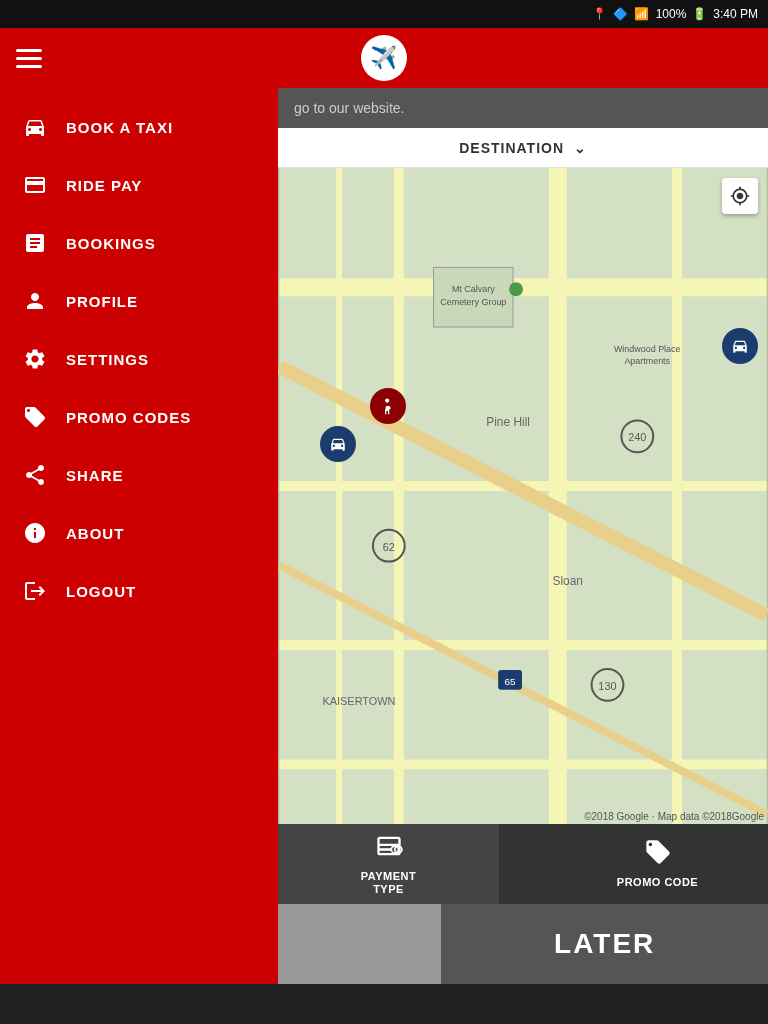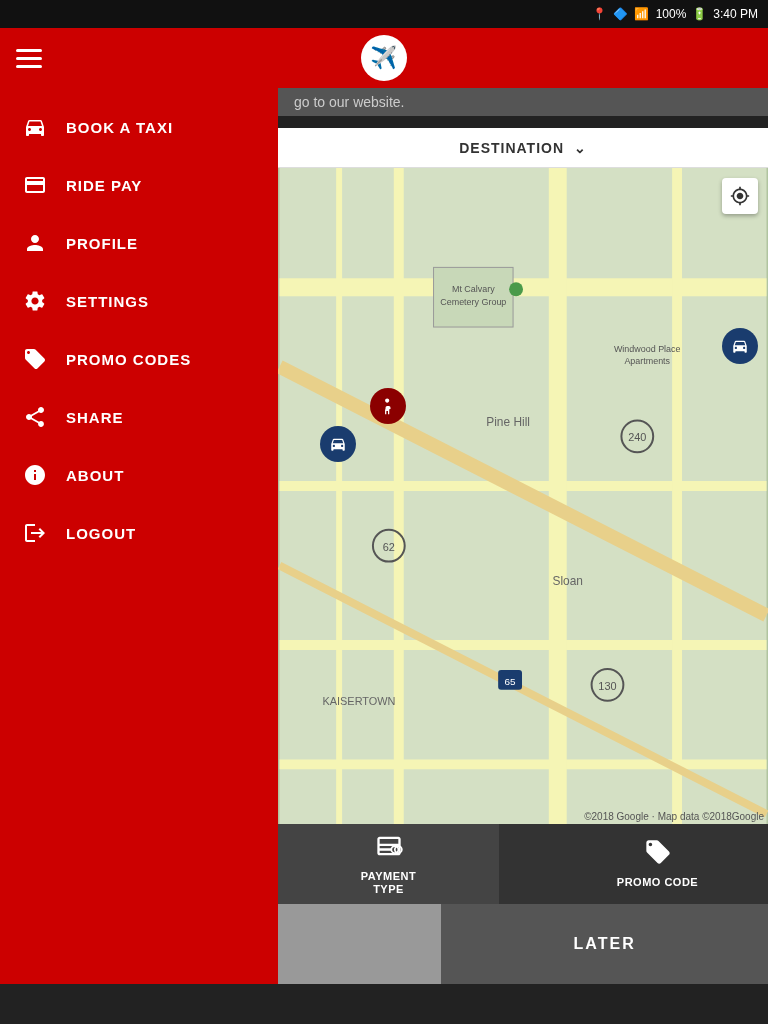--- a/index.html
+++ b/index.html
@@ -57,21 +57,21 @@
       justify-content: center;
       overflow: hidden;
     }
     .logo-plane {
       font-size: 22px;
     }
 
     
     .notification-banner {
       width: 768px;
-      height: 28px;
+      height: 40px;
       background: #555;
       display: flex;
       align-items: center;
       padding: 0 16px;
     }
     .notification-banner span {
       color: #ccc;
       font-size: 14px;
     }
 
@@ -304,21 +304,21 @@
     .later-btn {
       flex: 2;
       background: #555;
       display: flex;
       align-items: center;
       justify-content: center;
       cursor: pointer;
     }
     .later-btn span {
       color: white;
-      font-size: 16px;
+      font-size: 28px;
       font-weight: bold;
       letter-spacing: 2px;
     }
   </style>
 </head>
 <body>
 
 <div class="status-bar">
   <span>📍</span>
   <span>🔷</span>
@@ -354,20 +354,28 @@
 
     <div class="sidebar-item">
       <div class="sidebar-icon">
         <svg width="24" height="24" viewBox="0 0 24 24" fill="white">
           <path d="M20 4H4c-1.11 0-2 .89-2 2v12c0 1.11.89 2 2 2h16c1.11 0 2-.89 2-2V6c0-1.11-.89-2-2-2zm0 14H4v-6h16v6zm0-10H4V6h16v2z"></path>
         </svg>
       </div>
       <span class="sidebar-label">RIDE PAY</span>
     </div>
 
+    <div class="sidebar-item">
+      <div class="sidebar-icon">
+        <svg width="24" height="24" viewBox="0 0 24 24" fill="white">
+          <path d="M19 3H5c-1.1 0-2 .9-2 2v14c0 1.1.9 2 2 2h14c1.1 0 2-.9 2-2V5c0-1.1-.9-2-2-2zm-5 14H7v-2h7v2zm3-4H7v-2h10v2zm0-4H7V7h10v2z"></path>
+        </svg>
+      </div>
+      <span class="sidebar-label">BOOKINGS</span>
+    </div>
 
 
     <div class="sidebar-item">
       <div class="sidebar-icon">
         <svg width="24" height="24" viewBox="0 0 24 24" fill="white">
           <path d="M12 12c2.21 0 4-1.79 4-4s-1.79-4-4-4-4 1.79-4 4 1.79 4 4 4zm0 2c-2.67 0-8 1.34-8 4v2h16v-2c0-2.66-5.33-4-8-4z"></path>
         </svg>
       </div>
       <span class="sidebar-label">PROFILE</span>
     </div>

